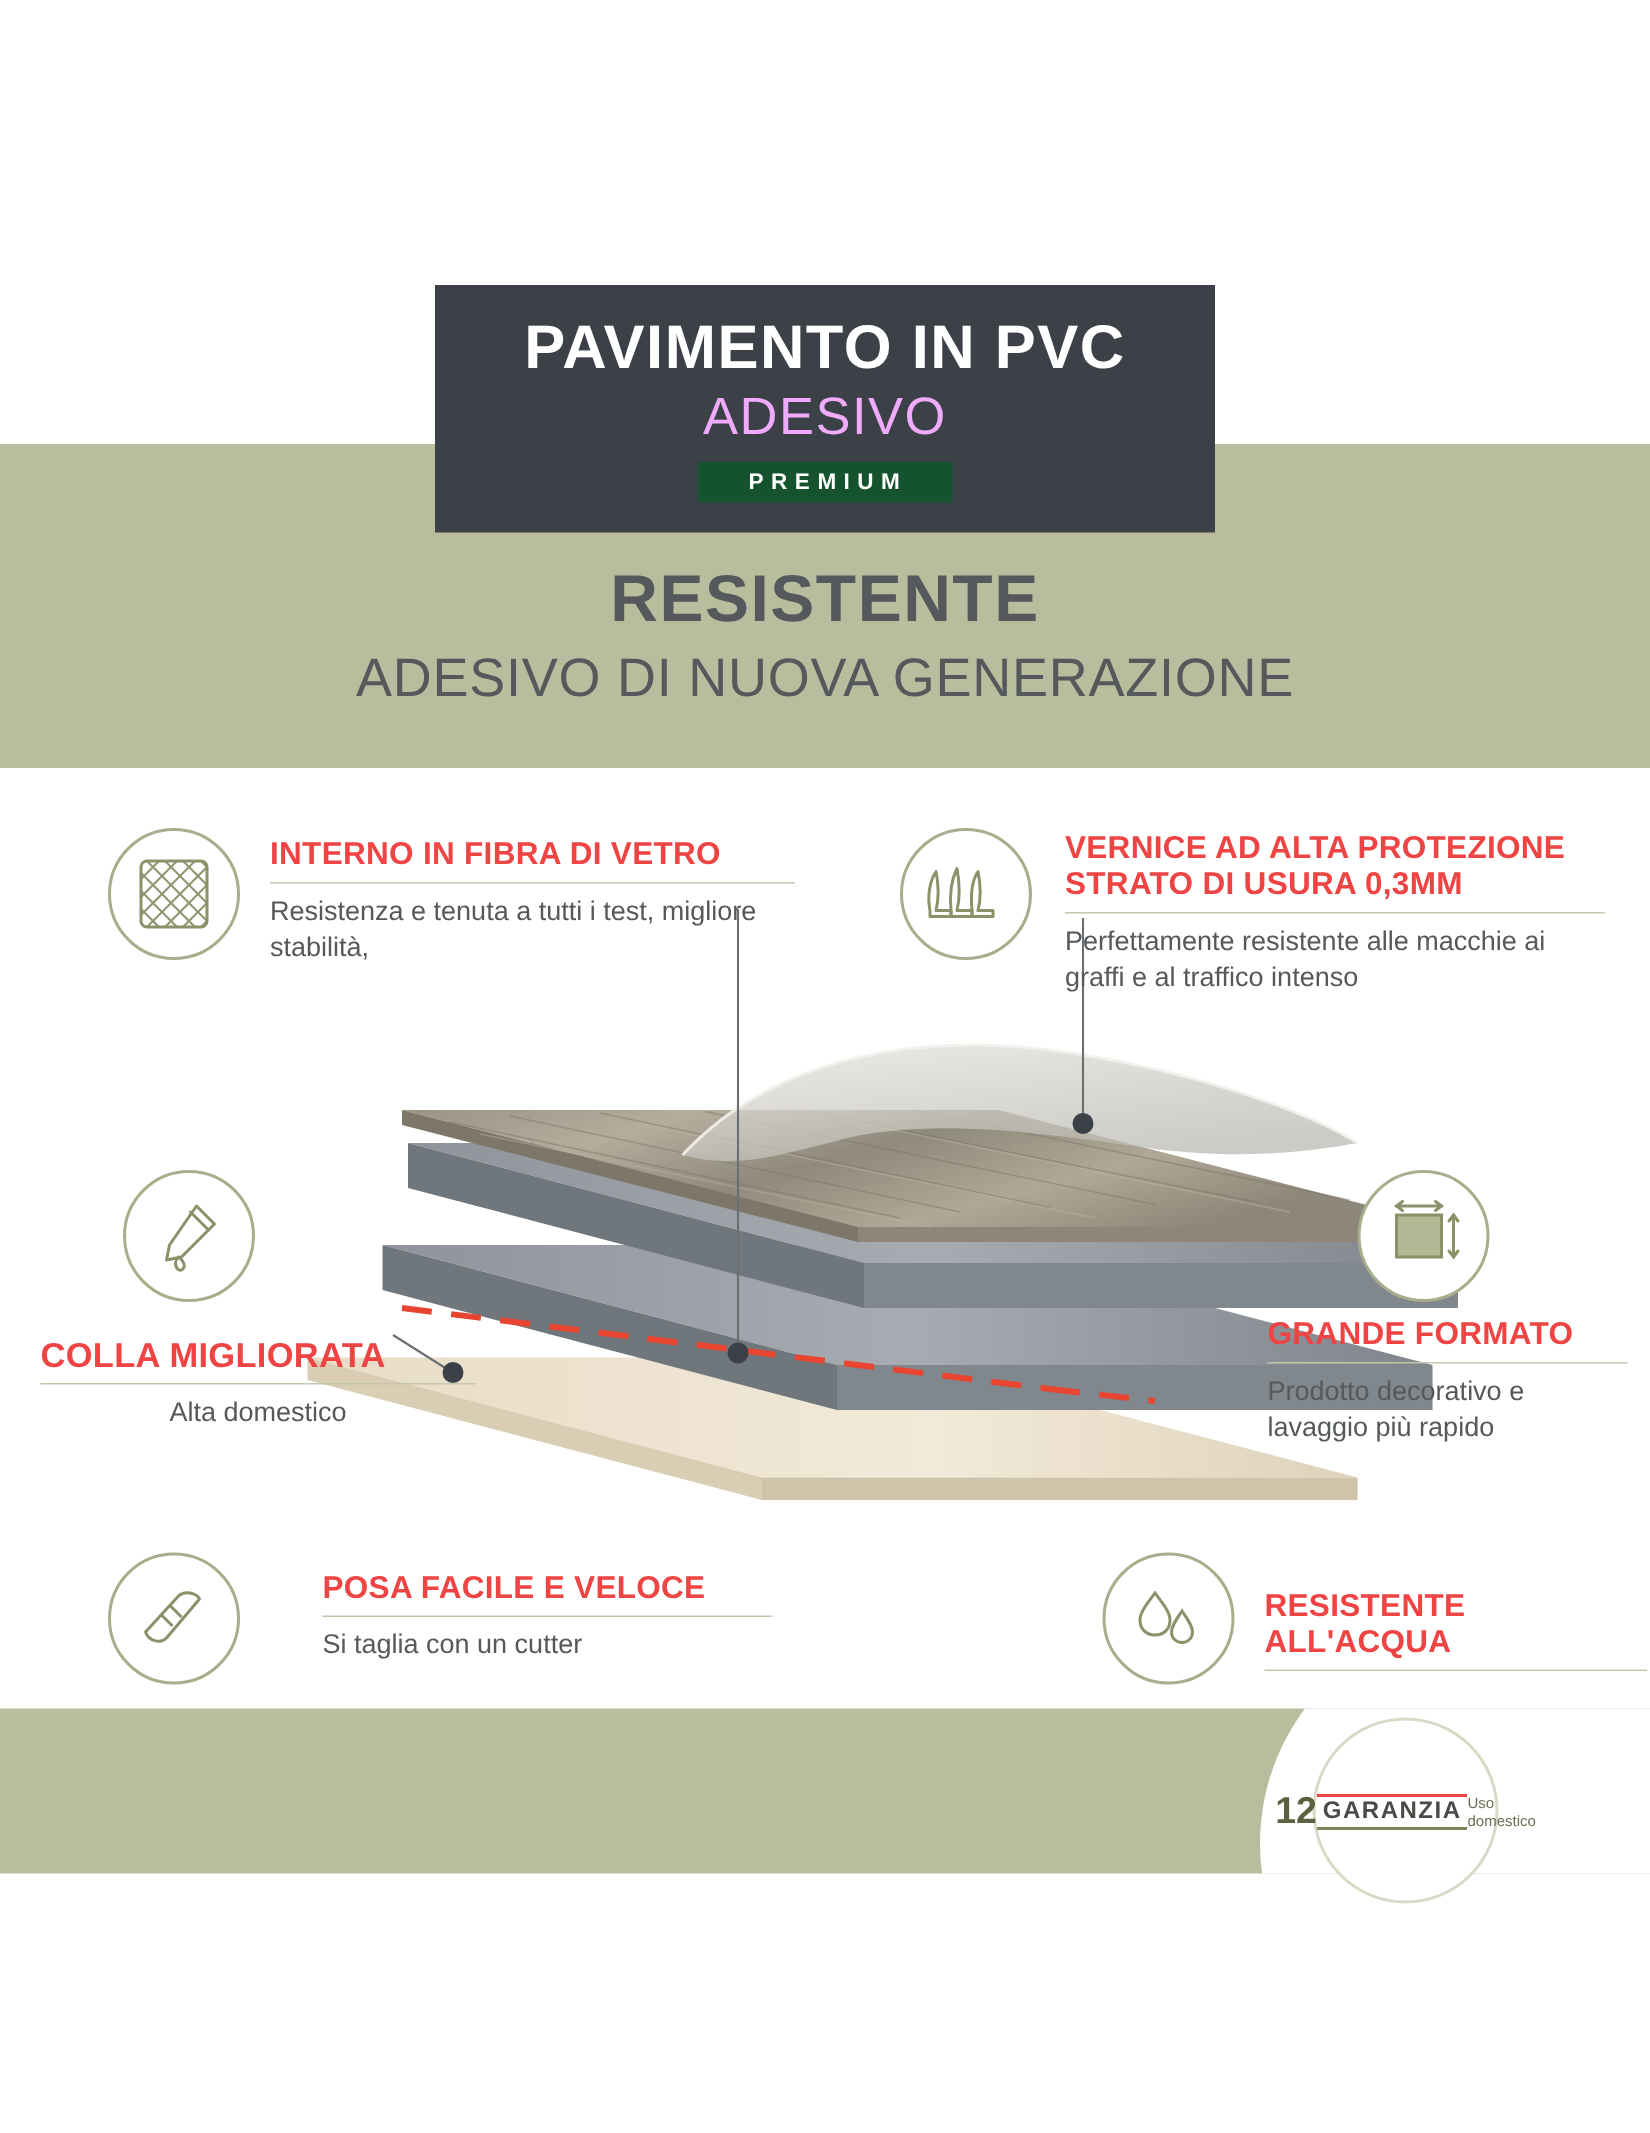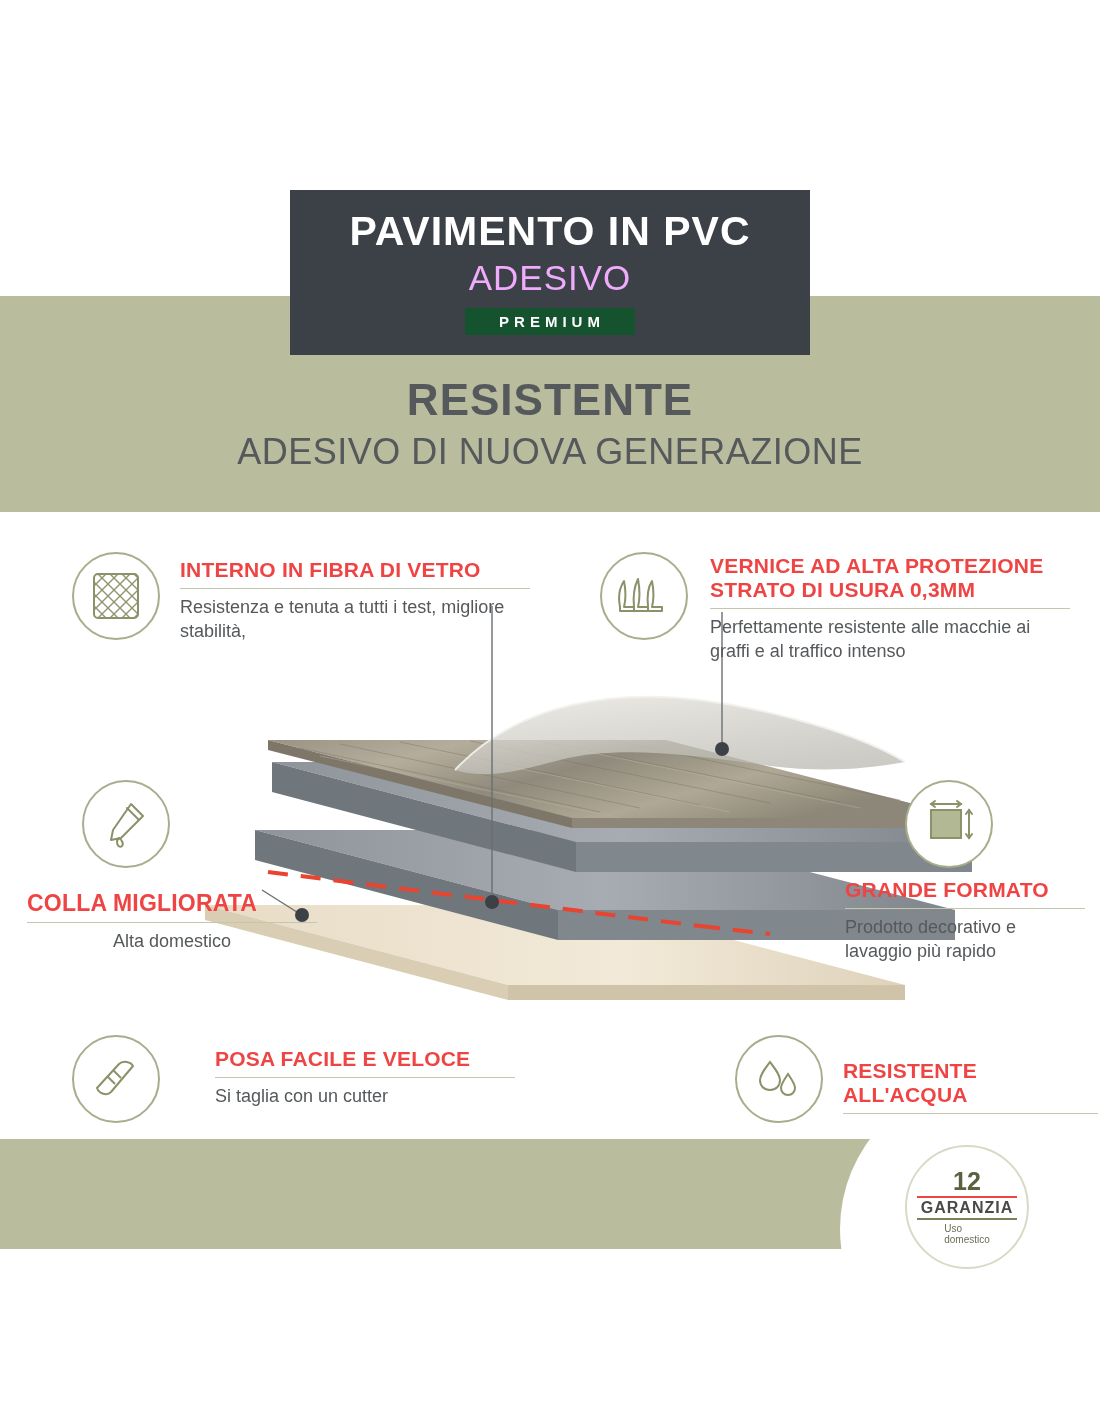--- a/index.html
+++ b/index.html
@@ -108,23 +108,23 @@
   #f-acqua{left:735px;top:1035px;width:360px;}
   #f-acqua .circ{position:absolute;left:0;top:0;}
   #f-acqua .txt{position:absolute;left:108px;top:24px;width:255px;}
 
   
   .leader{position:absolute;stroke:#6a6f72;stroke-width:1.4;fill:none;}
   .dot{position:absolute;width:14px;height:14px;border-radius:50%;background:#3c4148;}
 
   
   .guarantee{
-    position:absolute;left:905px;top:1145px;width:120px;height:120px;
+    position:absolute;left:875px;top:1145px;width:120px;height:120px;
     border-radius:50%;background:#ffffff;border:2px solid #d8dac6;
-    display:flex;flex-direction:column;align-items:center;justify-content:center;
+    display:flex;flex-direction:row;align-items:center;justify-content:center;
   }
   .g-num{font-size:25px;font-weight:bold;color:#5c6240;line-height:1;}
   .g-word{
     font-size:16px;font-weight:bold;color:#4a4a46;letter-spacing:1px;
     border-top:2px solid #ef4444;border-bottom:2px solid #7c8159;
     padding:1px 4px;margin-top:2px;
   }
   .g-use{font-size:10px;color:#6a6f55;text-align:left;margin-top:3px;line-height:1.15;}
 
   .svg-layer{position:absolute;left:0;top:0;width:1100px;height:1422px;pointer-events:none;}

